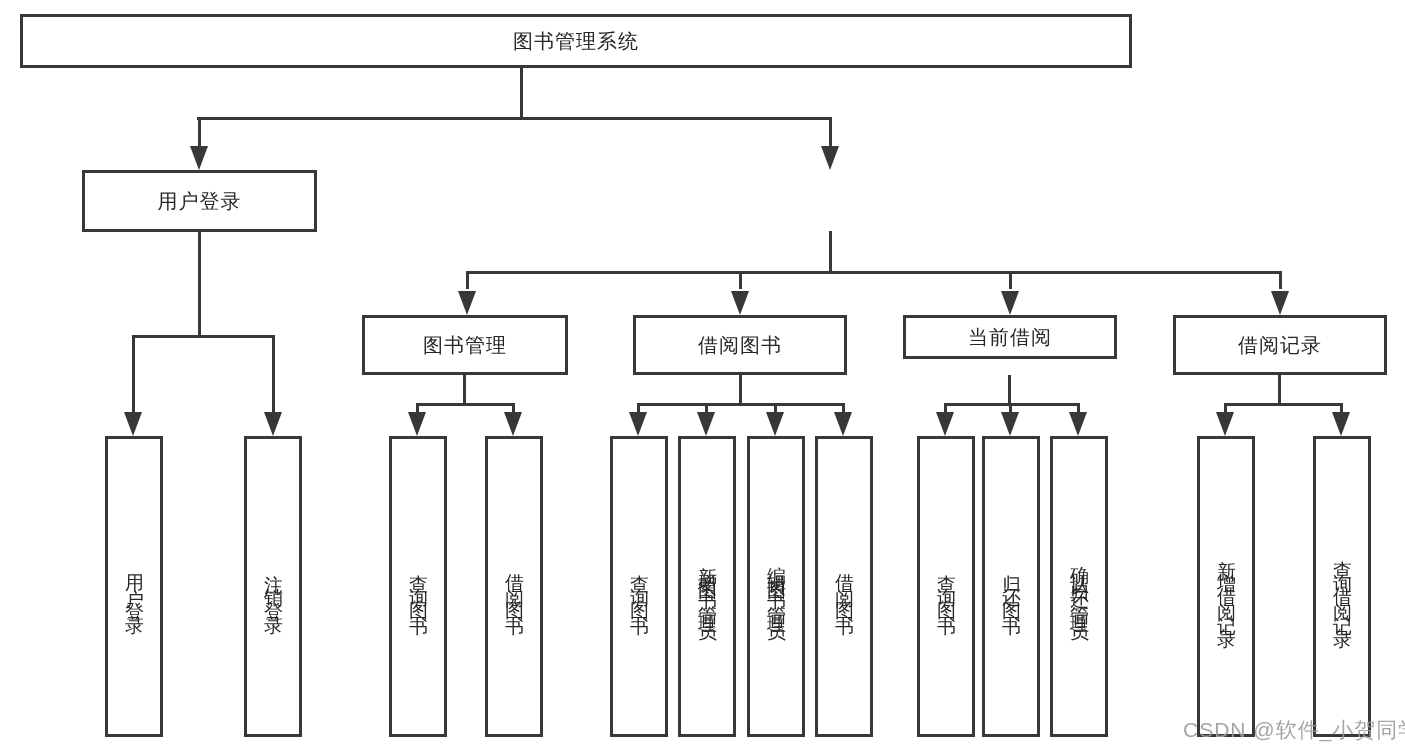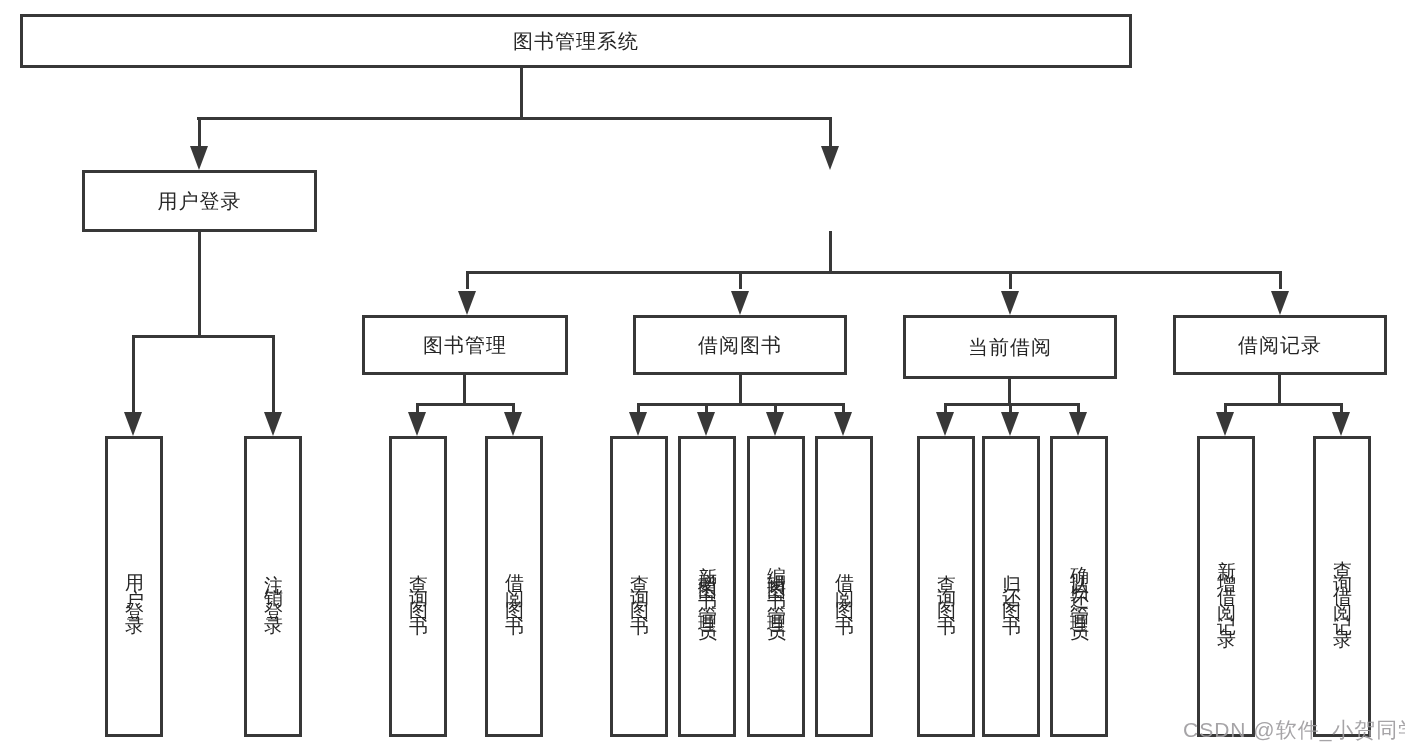--- a/index.html
+++ b/index.html
@@ -66,21 +66,21 @@
   <i class="ar" style="left:731px;top:291px"></i>
   <i class="ar" style="left:1001px;top:291px"></i>
   <i class="ar" style="left:1271px;top:291px"></i>
 
   <div class="node" style="left:362px;top:315px;width:206px;height:60px">
     <span>图书管理</span>
   </div>
   <div class="node" style="left:633px;top:315px;width:214px;height:60px">
     <span>借阅图书</span>
   </div>
-  <div class="node" style="left:903px;top:315px;width:214px;height:64px">
+  <div class="node" style="left:903px;top:315px;width:214px;height:44px">
     <span>当前借阅</span>
   </div>
   <div class="node" style="left:1173px;top:315px;width:214px;height:60px">
     <span>借阅记录</span>
   </div>
 
   <i class="vl" style="left:463px;top:375px;height:31px"></i>
   <i class="hl" style="left:416px;top:403px;width:99px"></i>
   <i class="vl" style="left:416px;top:405px;height:10px"></i>
   <i class="vl" style="left:512px;top:405px;height:10px"></i>

